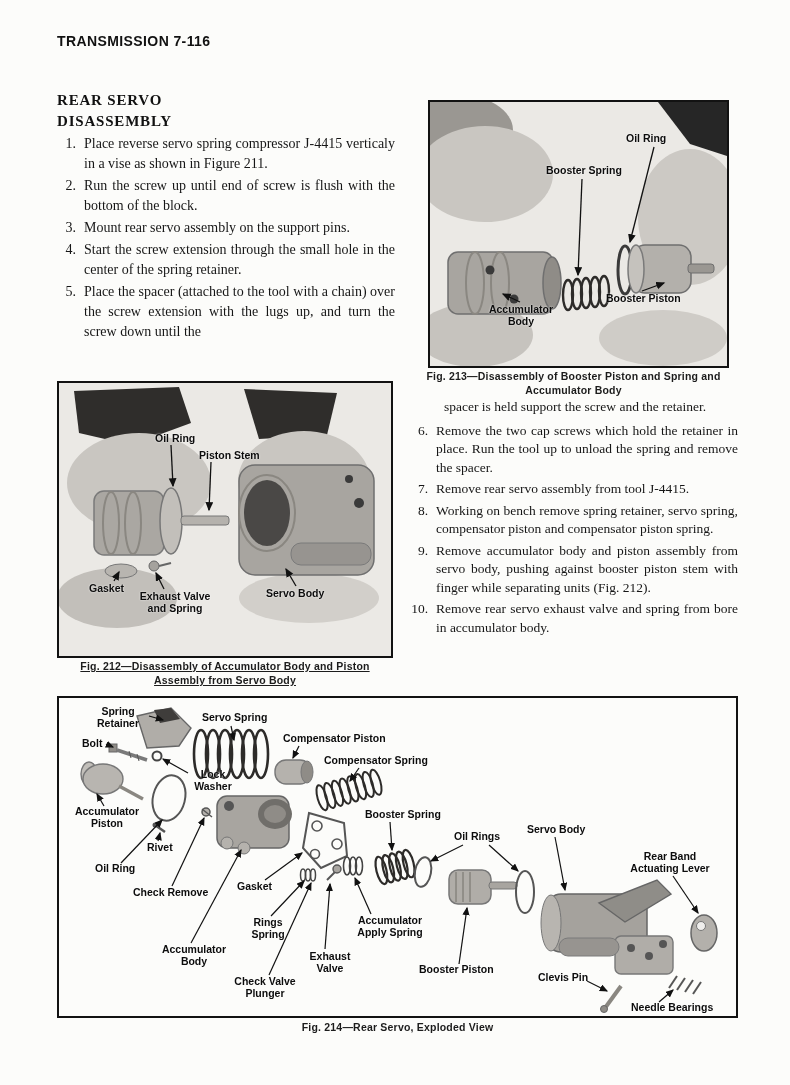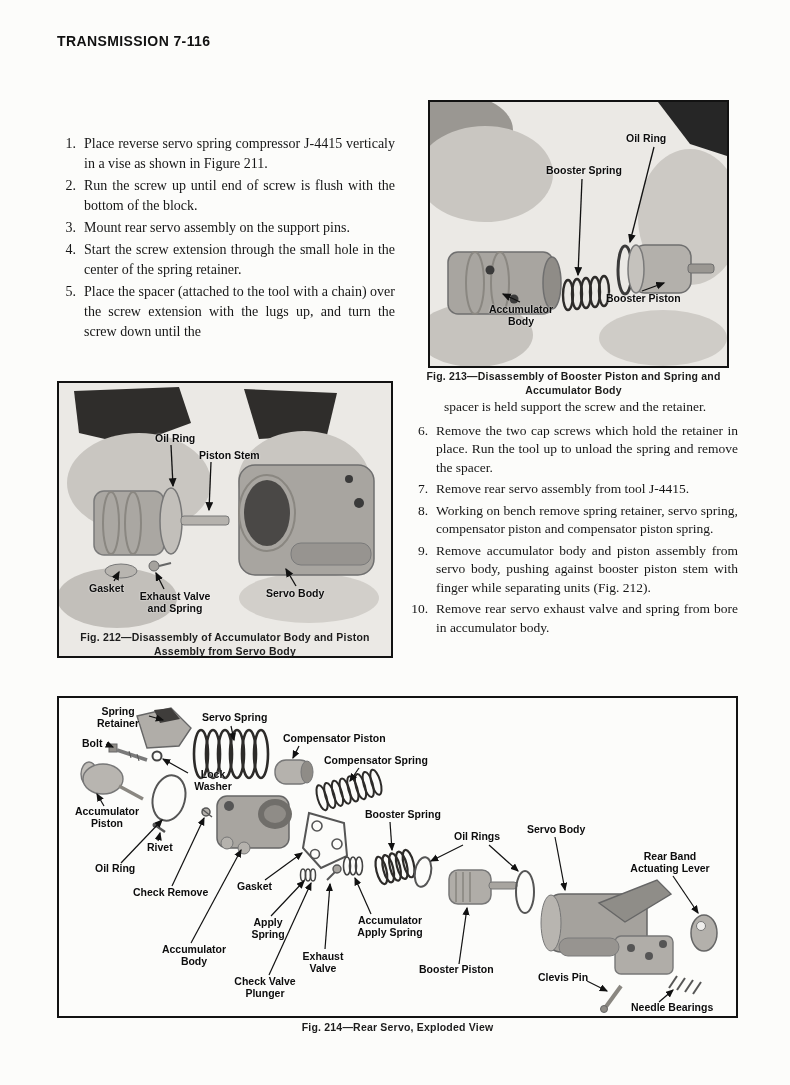--- a/index.html
+++ b/index.html
@@ -42,20 +42,24 @@
   }
   .plabel.wrap { white-space:normal; }
 </style>
 </head>
 <body>
 
 <div class="page">
 
   <div class="hdr">TRANSMISSION 7-116</div>
 
+  <div class="sec-title">
+    <div>REAR SERVO</div>
+    <div>DISASSEMBLY</div>
+  </div>
 
   <div class="col-left">
     <div class="step">
       <span class="num">1.</span>
       <span class="txt">Place reverse servo spring compressor J-4415 verticaly in a vise as shown in Figure 211.</span>
     </div>
     <div class="step">
       <span class="num">2.</span>
       <span class="txt">Run the screw up until end of screw is flush with the bottom of the block.</span>
     </div>
@@ -192,21 +196,21 @@
         <line x1="105" y1="206" x2="97" y2="190" marker-end="url(#ah2)"></line>
         <line x1="237" y1="203" x2="227" y2="186" marker-end="url(#ah2)"></line>
       </g>
     </svg>
     <div class="plabel" style="left:96px; top:50px;">Oil Ring</div>
     <div class="plabel" style="left:124px; top:67px;padding-left:16px;">Piston Stem</div>
     <div class="plabel" style="left:30px; top:200px;">Gasket</div>
     <div class="plabel wrap" style="left:72px; top:208px; width:88px;">Exhaust Valve and Spring</div>
     <div class="plabel" style="left:207px; top:205px;">Servo Body</div>
   </div>
-  <div class="caption" style="left:57px; top:630px; width:336px;">
+  <div class="caption" style="left:57px; top:659px; width:336px;text-decoration:underline;">
     <div>Fig. 212—Disassembly of Accumulator Body and Piston</div>
     <div>Assembly from Servo Body</div>
   </div>
 
   <div class="figbox fig214">
     <svg width="677" height="318" viewBox="0 0 677 318">
       <defs>
         <marker id="ah3" markerWidth="8" markerHeight="8" refX="6" refY="3" orient="auto">
           <path d="M0,0 L7,3 L0,6 Z" fill="#111"></path>
         </marker>
@@ -361,24 +365,24 @@
     <div class="plabel" style="left:23px; top:40px;">Bolt</div>
     <div class="plabel" style="left:143px; top:14px;">Servo Spring</div>
     <div class="plabel" style="left:208px; top:35px;padding-left:16px;">Compensator Piston</div>
     <div class="plabel" style="left:265px; top:57px;">Compensator Spring</div>
     <div class="plabel wrap" style="left:128px; top:71px; width:52px;">Lock Washer</div>
     <div class="plabel wrap" style="left:8px; top:108px; width:80px;">Accumulator Piston</div>
     <div class="plabel" style="left:88px; top:144px;text-align:center;">Rivet</div>
     <div class="plabel" style="left:36px; top:165px;">Oil Ring</div>
     <div class="plabel" style="left:74px; top:189px;">Check Remove</div>
     <div class="plabel" style="left:178px; top:183px;">Gasket</div>
-    <div class="plabel wrap" style="left:184px; top:219px; width:50px;">Apply Spring</div>
+    <div class="plabel wrap" style="left:184px; top:219px; width:50px;">Rings Spring</div>
     <div class="plabel wrap" style="left:95px; top:246px; width:80px;">Accumulator Body</div>
     <div class="plabel wrap" style="left:168px; top:278px; width:76px;">Check Valve Plunger</div>
-    <div class="plabel wrap" style="left:238px; top:253px; width:52px;">Exhaust Valve</div>
+    <div class="plabel wrap" style="left:245px; top:253px; width:52px;">Exhaust Valve</div>
     <div class="plabel wrap" style="left:286px; top:217px; width:90px;">Accumulator Apply Spring</div>
     <div class="plabel" style="left:306px; top:111px;">Booster Spring</div>
     <div class="plabel" style="left:395px; top:133px;">Oil Rings</div>
     <div class="plabel" style="left:468px; top:126px;">Servo Body</div>
     <div class="plabel wrap" style="left:562px; top:153px; width:98px;">Rear Band Actuating Lever</div>
     <div class="plabel" style="left:360px; top:266px;">Booster Piston</div>
     <div class="plabel" style="left:479px; top:274px;">Clevis Pin</div>
     <div class="plabel" style="left:572px; top:304px;">Needle Bearings</div>
   </div>
   <div class="caption" style="left:57px; top:1020px; width:681px;">Fig. 214—Rear Servo, Exploded View</div>

